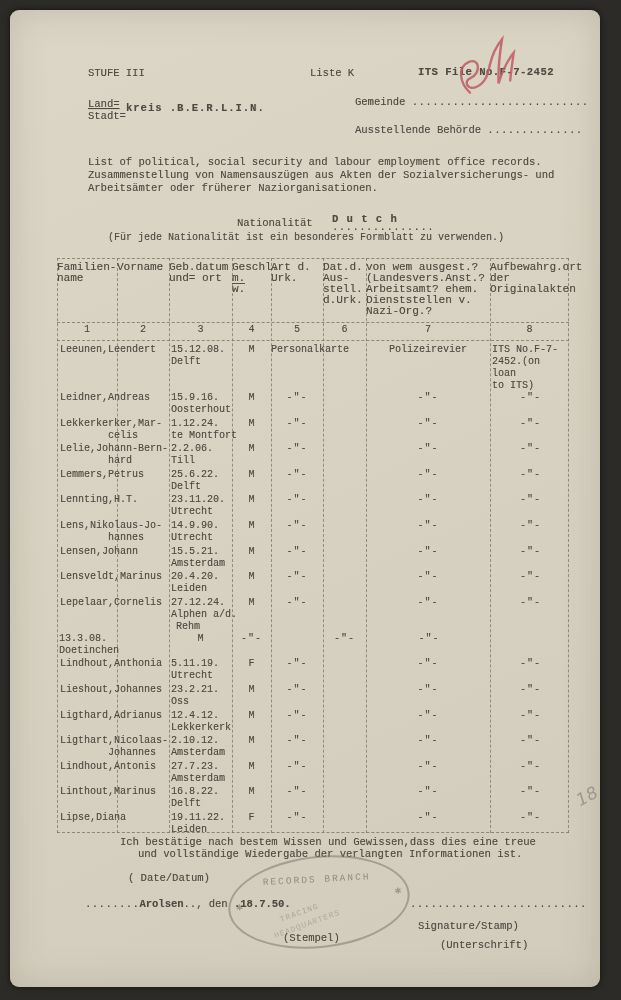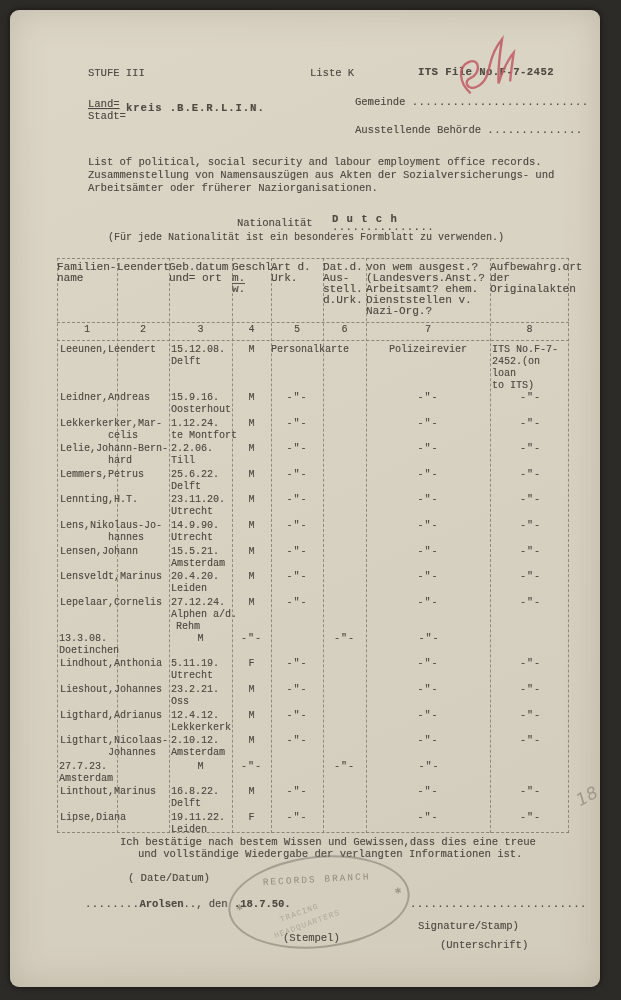--- a/index.html
+++ b/index.html
@@ -114,21 +114,21 @@
     <div class="hline" style="top:0;"></div>
     <div class="hline" style="top:64px;"></div>
     <div class="hline" style="top:82px;"></div>
     <div class="hline" style="top:574px;"></div>
     <div id="thead-row">
         <div class="hcell">
           <div>Familien-</div>
           <div>name</div>
         </div>
         <div class="hcell">
-          <div>Leendert</div>
+          <div>Vorname</div>
         </div>
         <div class="hcell">
           <div>Geb.datum</div>
           <div>und= ort</div>
         </div>
         <div class="hcell">
           <div>Geschl.</div>
           <div><span class="ul2">m.</span></div>
           <div>w.</div>
         </div>
@@ -434,20 +434,23 @@
           <div class="cell artc">
             <div class="ditto">-"-</div>
           </div>
           <div class="cell"></div>
           <div class="cell vonc">
             <div class="ditto">-"-</div>
           </div>
           <div class="cell aufc" style="text-align: center;"><div class="ditto">-"-</div></div>
         </div>
         <div class="trow">
+          <div class="cell namec">
+            <div>Lindhout,Antonis</div>
+          </div>
           <div class="cell gebc">
             <div>27.7.23.</div>
             <div>Amsterdam</div>
           </div>
           <div class="cell sexc">M</div>
           <div class="cell artc">
             <div class="ditto">-"-</div>
           </div>
           <div class="cell"></div>
           <div class="cell vonc">

